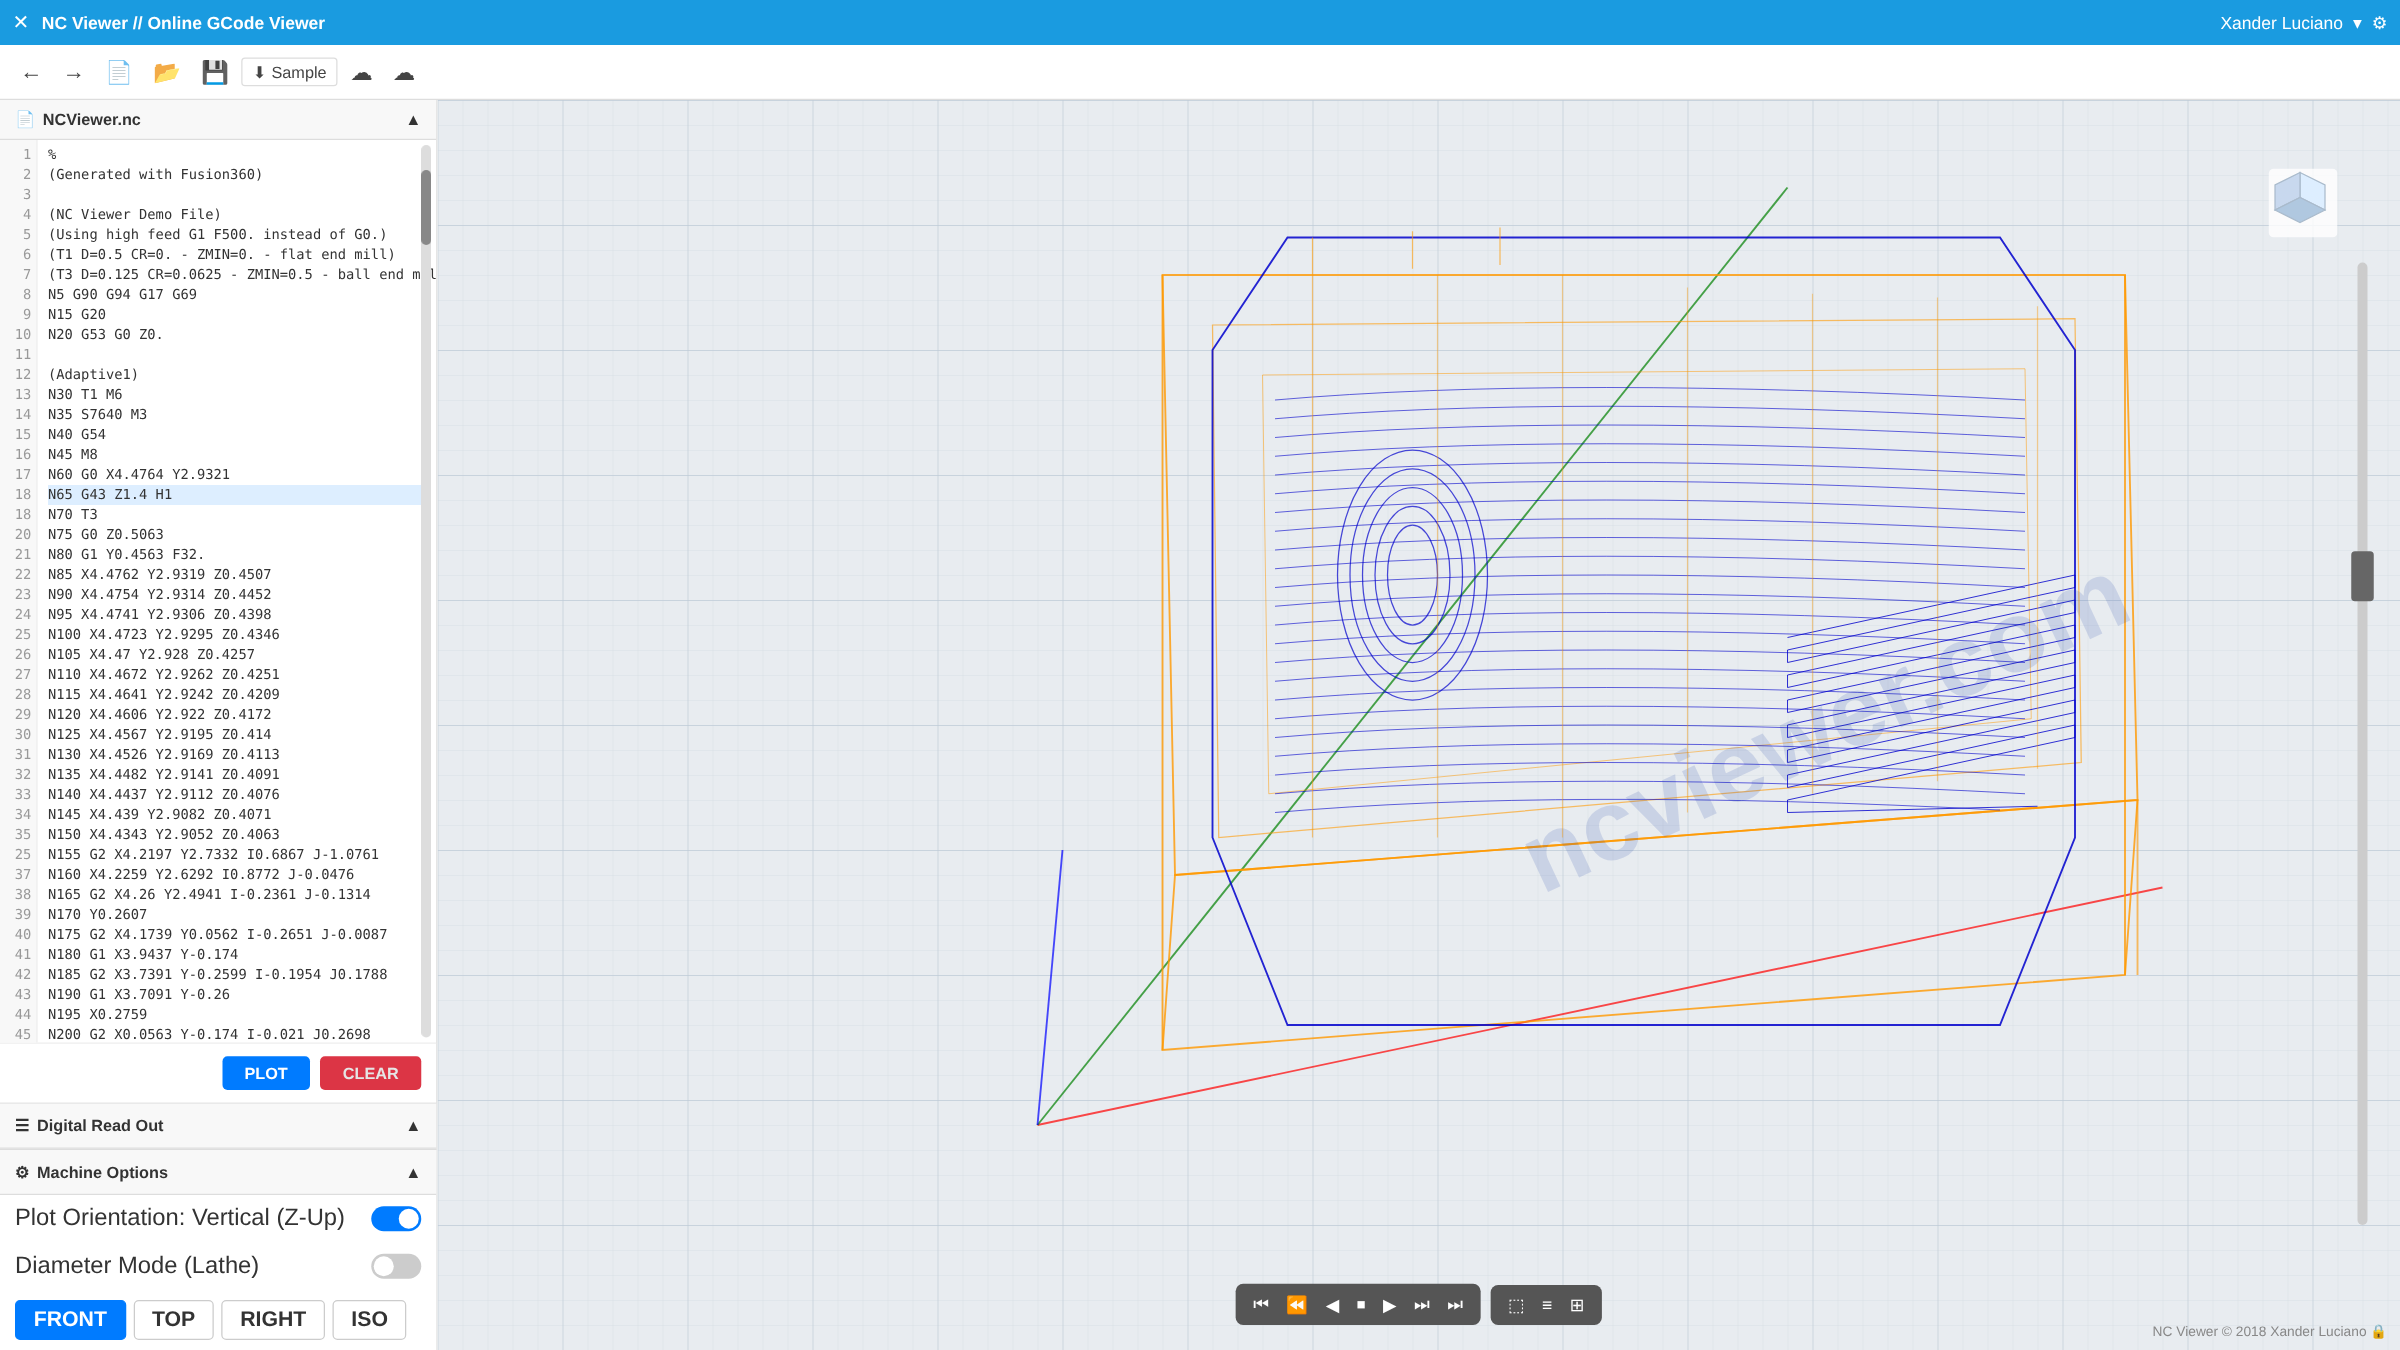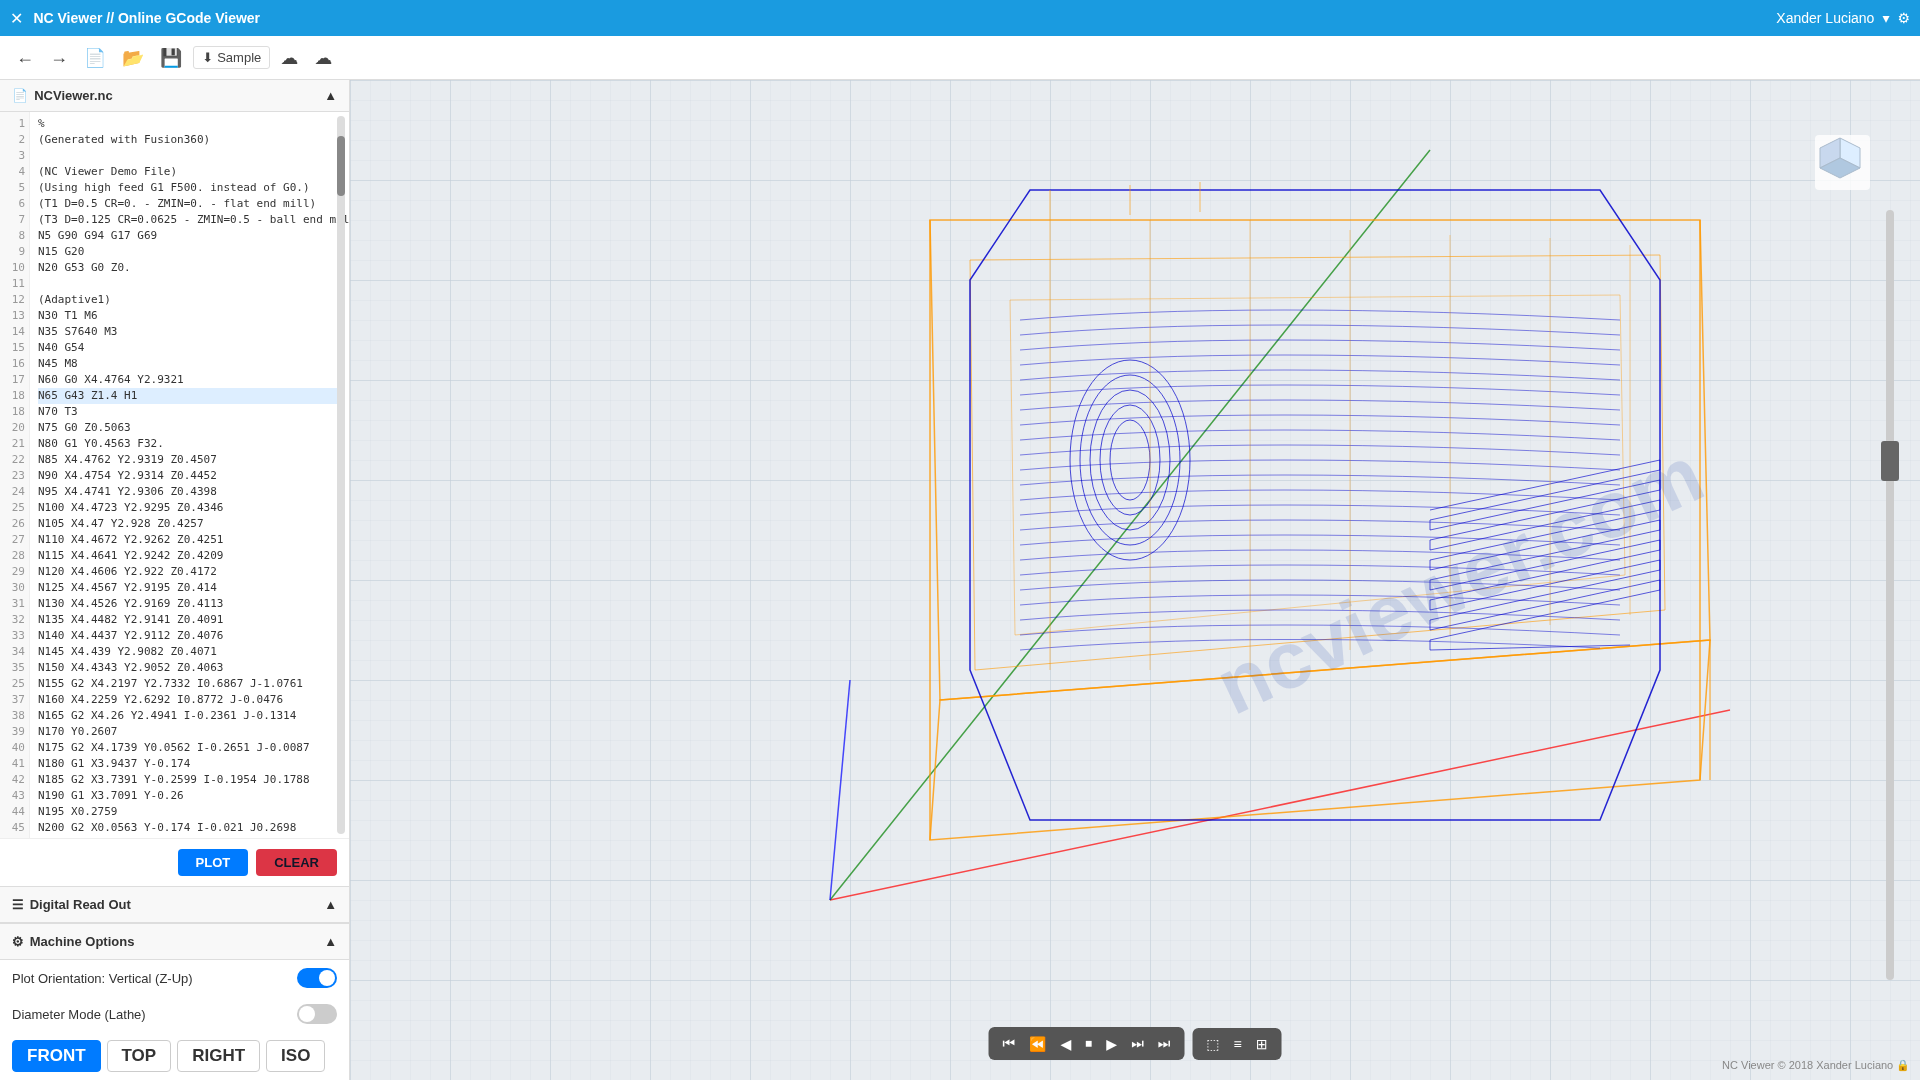--- a/index.html
+++ b/index.html
@@ -132,21 +132,21 @@
       color: white;
       border: none;
       padding: 6px 18px;
       border-radius: 4px;
       cursor: pointer;
       font-size: 13px;
       font-weight: bold;
     }
     .btn-clear {
       background: #dc3545;
-      color: #0f172a;
+      color: #e5e5e5;
       border: none;
       padding: 6px 18px;
       border-radius: 4px;
       cursor: pointer;
       font-size: 13px;
       font-weight: bold;
     }
 
     
     #dro-section {
@@ -167,21 +167,21 @@
 
     
     #machine-options {
       background: white;
     }
     .option-row {
       display: flex;
       align-items: center;
       justify-content: space-between;
       padding: 8px 12px;
-      font-size: 13px;
+      font-size: 19px;
       color: #333;
     }
     .toggle {
       width: 40px;
       height: 20px;
       border-radius: 10px;
       position: relative;
       cursor: pointer;
     }
     .toggle.on { background: #007bff; }

